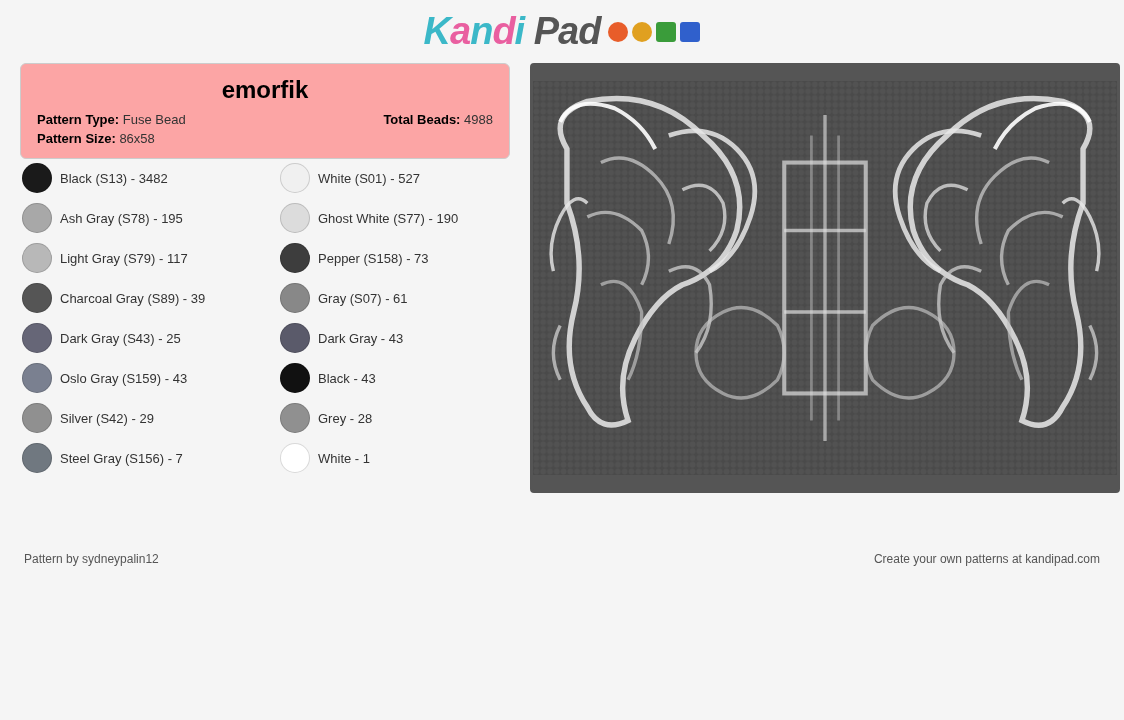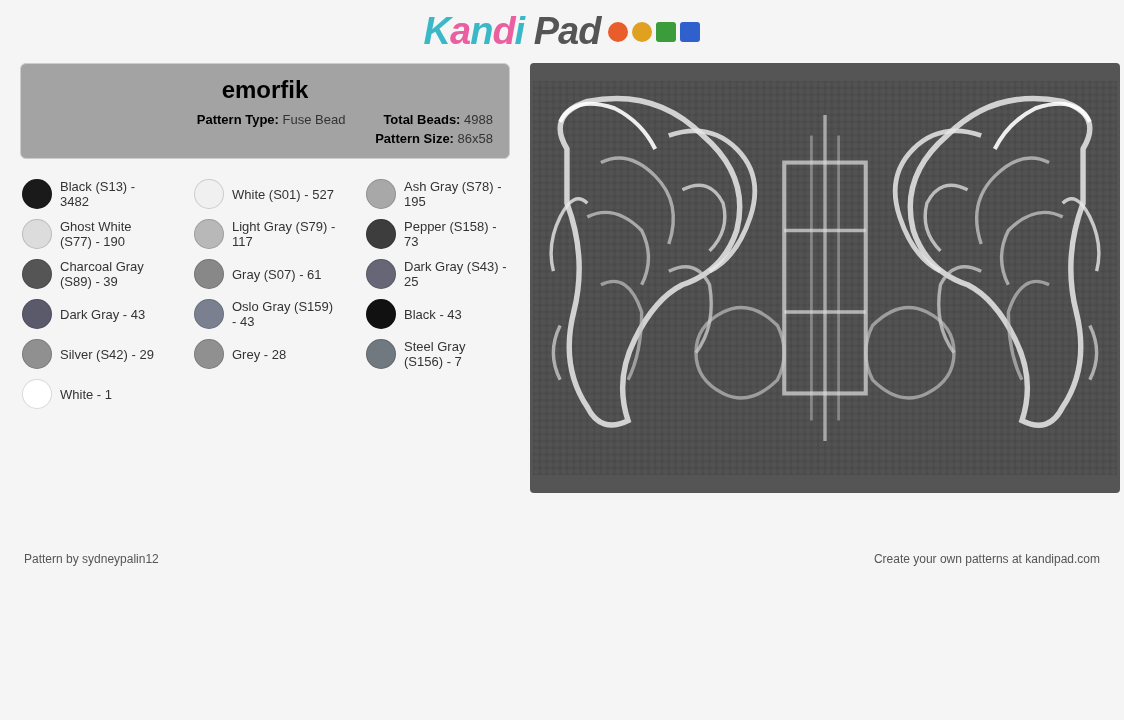--- a/index.html
+++ b/index.html
@@ -55,42 +55,42 @@
     .left-panel {
       width: 490px;
       flex-shrink: 0;
     }
 
     
     .pattern-info-box {
       border: 1px solid #ccc;
       border-radius: 6px;
       padding: 12px 16px;
-      background: #a3a3a3;
-      margin-bottom: 16px;
+      background: #fca5a5;
+      margin-bottom: 0;
       text-align: center;
     }
     .pattern-title {
       font-size: 24px;
       font-weight: bold;
       margin-bottom: 8px;
     }
     .pattern-meta {
       display: flex;
-      justify-content: flex-end;
+      justify-content: space-between;
       gap: 38px;
       font-size: 13px;
     }
     .pattern-meta span { color: #333; }
     .pattern-meta strong { color: #000; }
 
     
     .bead-colors-grid {
       display: grid;
-      grid-template-columns: 1fr 1fr 1fr;
+      grid-template-columns: 1fr 1fr;
       gap: 2px 26px;
     }
     .bead-color-item {
       display: flex;
       align-items: center;
       gap: 8px;
       padding: 4px 2px;
       font-size: 13px;
       color: #333;
     }

